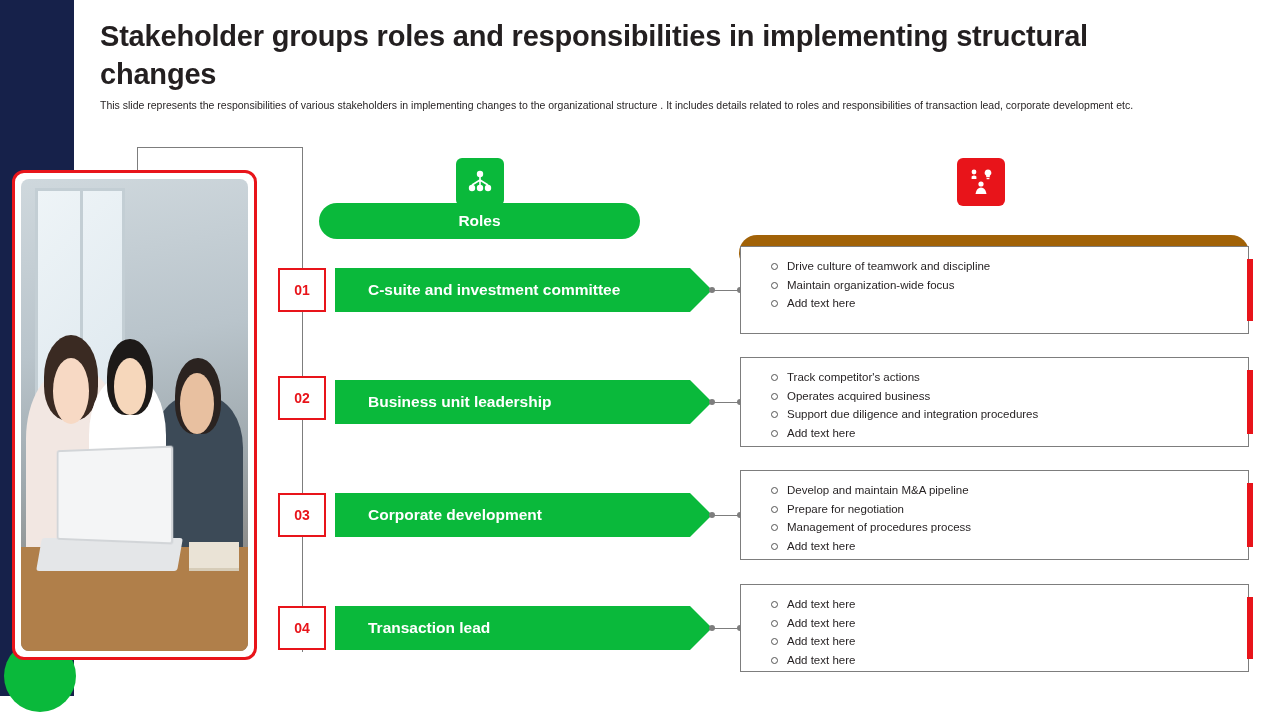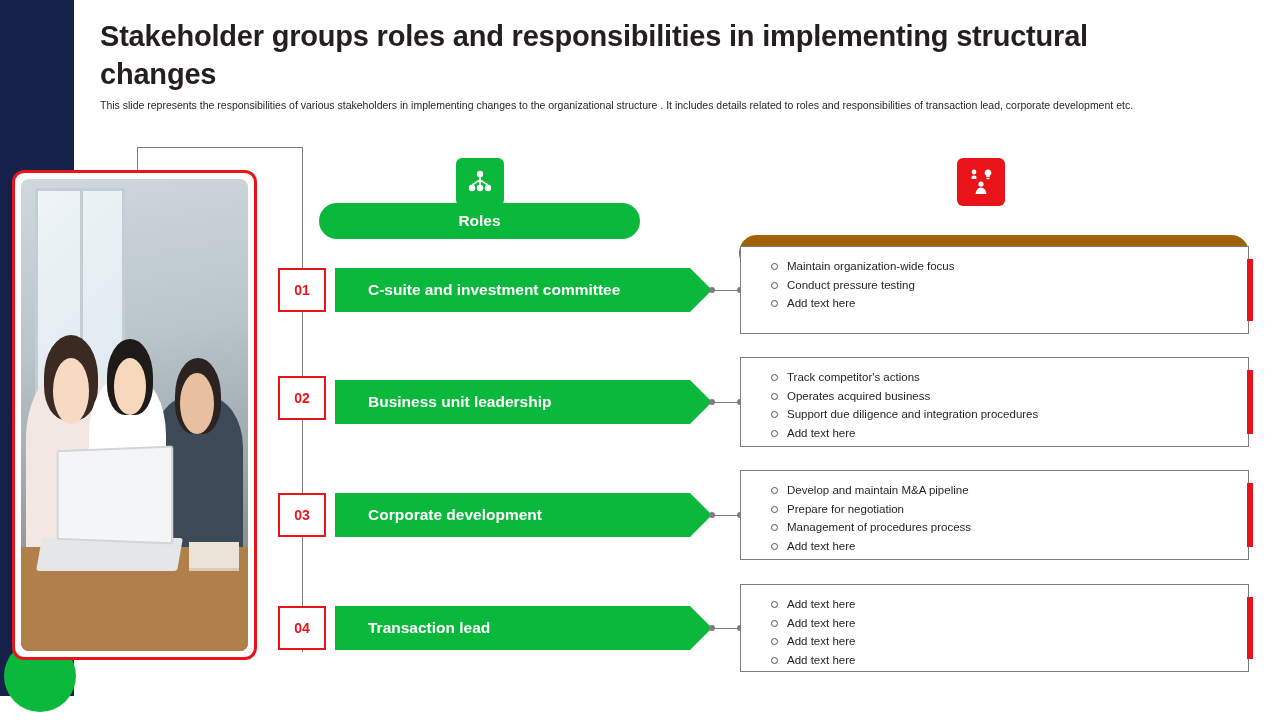--- a/index.html
+++ b/index.html
@@ -205,22 +205,22 @@
 
   <div class="row-line" style="left:302px; top:290px; width:24px;"></div>
   <div class="num-box" style="left:278px; top:268px;">01</div>
   <div class="arrow-label" style="left:335px; top:268px; width:355px;">C-suite and investment committee</div>
   <div class="row-line" style="left:712px; top:290px; width:28px;"></div>
   <div class="dot" style="left:709px; top:287px;"></div>
   <div class="dot" style="left:737px; top:287px;"></div>
   <div class="resp-card" style="left:740px; top:246px; width:509px; height:88px;">
     <div class="bar"></div>
     <ul>
+      <li>Drive culture of teamwork and discipline</li>
       <li>Maintain organization-wide focus</li>
-      <li>Conduct pressure testing</li>
       <li>Add text here</li>
     </ul>
   </div>
 
   <div class="row-line" style="left:302px; top:402px; width:24px;"></div>
   <div class="num-box" style="left:278px; top:376px;">02</div>
   <div class="arrow-label" style="left:335px; top:380px; width:355px;">Business unit leadership</div>
   <div class="row-line" style="left:712px; top:402px; width:28px;"></div>
   <div class="dot" style="left:709px; top:399px;"></div>
   <div class="dot" style="left:737px; top:399px;"></div>

